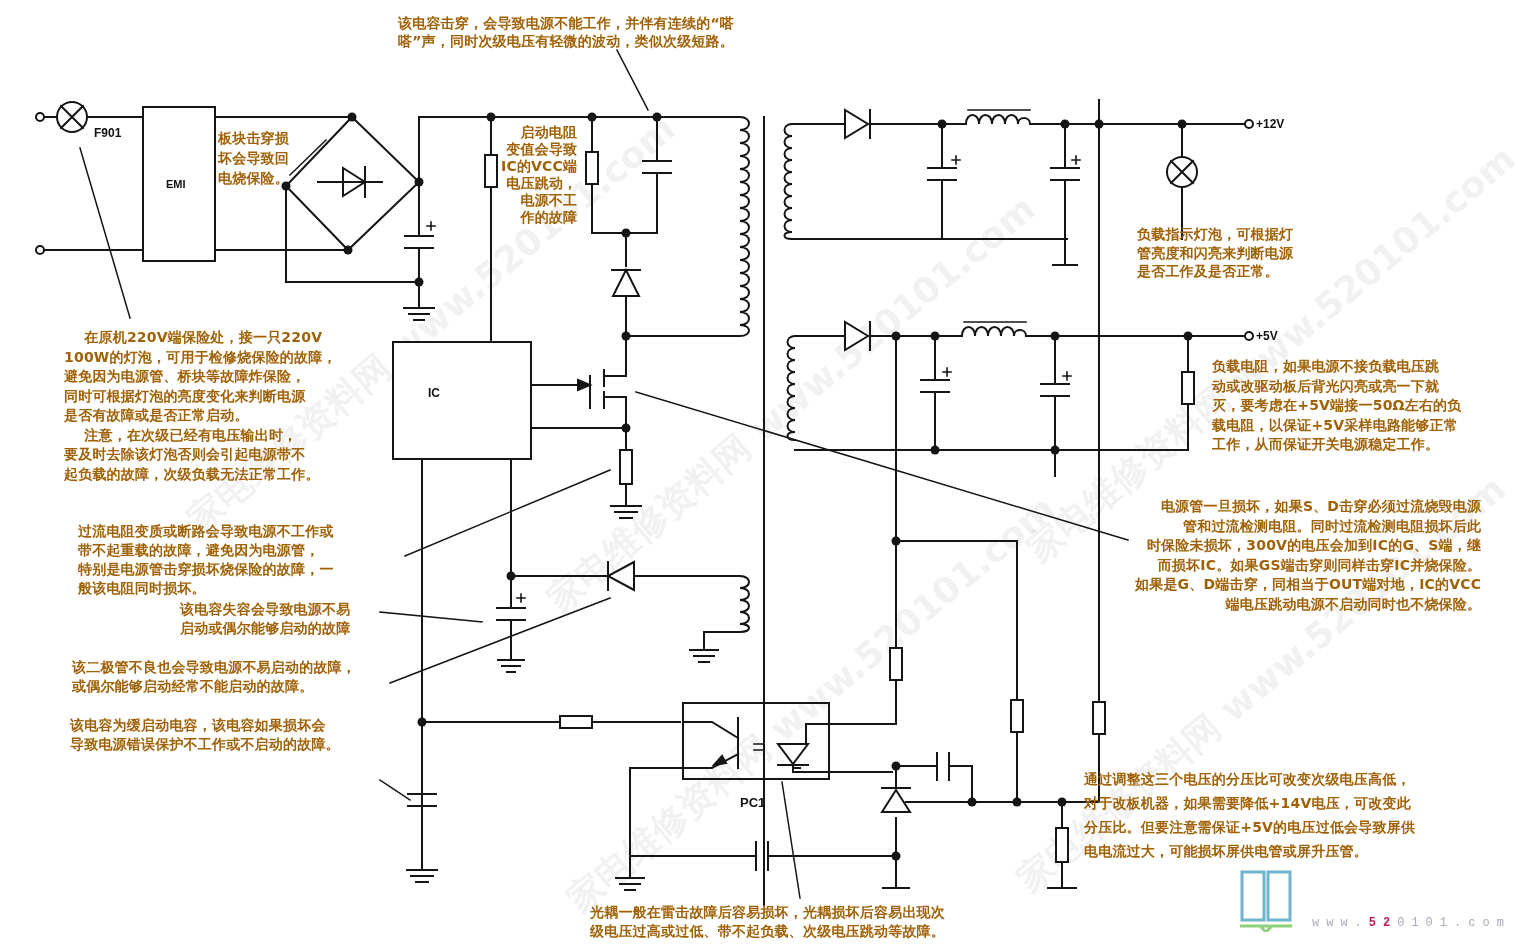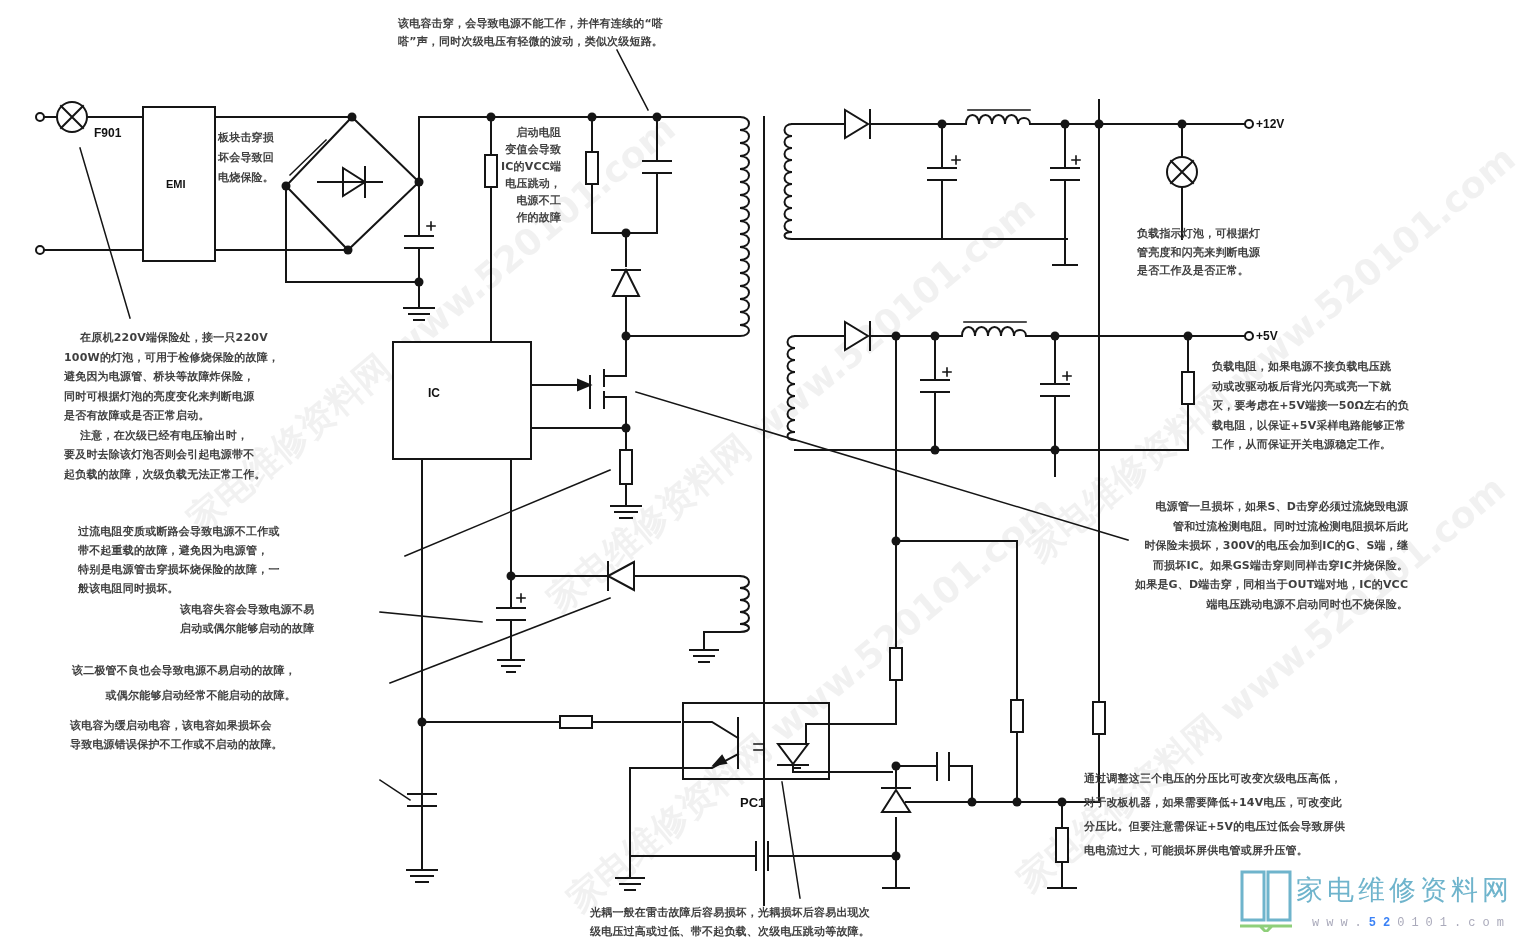--- a/index.html
+++ b/index.html
@@ -1,30 +1,30 @@
 <!DOCTYPE html>
 <html><head>
 <meta charset="utf-8">
 <style>
   html, body { margin:0; padding:0; background:#ffffff; }
   body { width:1520px; height:946px; position:relative; overflow:hidden;
          font-family:"DejaVu Sans", sans-serif; color:#111; }
   #schematic { position:absolute; left:0; top:0; }
-  .note { position:absolute; font-size:11px; line-height:17.5px; font-weight:bold;
-          color:#404040; white-space:pre; letter-spacing:0.2px; }
+  .note { position:absolute; font-size:14px; line-height:17.5px; font-weight:bold;
+          color:#a16207; white-space:pre; letter-spacing:0.2px; }
   .lbl { position:absolute; font-family:"Liberation Sans", sans-serif; font-weight:bold;
          font-size:12px; color:#111; }
   .wm { position:absolute; font-size:36px; color:rgba(120,120,120,0.10); transform:rotate(-40deg);
         white-space:nowrap; font-weight:bold; }
   #logo { position:absolute; left:1238px; top:868px; width:278px; height:70px; }
   #logo .site { position:absolute; left:58px; top:4px; font-size:27px; color:#6fb4cc; letter-spacing:4px;
                 font-family:"DejaVu Serif", serif; }
   #logo .url { position:absolute; left:74px; top:48px; font-size:12px; color:#aab; letter-spacing:7px;
                font-family:"Liberation Mono", monospace; }
-  #logo .url b { color:#3b82f6; font-weight:bold; }
+  #logo .url b { color:#be185d; font-weight:bold; }
 </style>
 </head>
 <body>
 
 <div class="wm" style="left:120px;top:300px;">家电维修资料网 www.520101.com</div>
 <div class="wm" style="left:480px;top:380px;">家电维修资料网 www.520101.com</div>
 <div class="wm" style="left:960px;top:330px;">家电维修资料网 www.520101.com</div>
 <div class="wm" style="left:500px;top:680px;">家电维修资料网 www.520101.com</div>
 <div class="wm" style="left:950px;top:660px;">家电维修资料网 www.520101.com</div>
 
@@ -297,21 +297,21 @@
 是否有故障或是否正常启动。
     注意，在次级已经有电压输出时，
 要及时去除该灯泡否则会引起电源带不
 起负载的故障，次级负载无法正常工作。</div>
 <div class="note" style="left:78px;top:522px;line-height:19px;">过流电阻变质或断路会导致电源不工作或
 带不起重载的故障，避免因为电源管，
 特别是电源管击穿损坏烧保险的故障，一
 般该电阻同时损坏。</div>
 <div class="note" style="left:180px;top:600px;line-height:19px;">该电容失容会导致电源不易
 启动或偶尔能够启动的故障</div>
-<div class="note" style="left:72px;top:658px;line-height:25px;text-align:right;">该二极管不良也会导致电源不易启动的故障，
+<div class="note" style="left:72px;top:658px;line-height:19px;">该二极管不良也会导致电源不易启动的故障，
 或偶尔能够启动经常不能启动的故障。</div>
 <div class="note" style="left:70px;top:716px;line-height:19px;">该电容为缓启动电容，该电容如果损坏会
 导致电源错误保护不工作或不启动的故障。</div>
 <div class="note" style="left:1137px;top:225px;line-height:18.5px;">负载指示灯泡，可根据灯
 管亮度和闪亮来判断电源
 是否工作及是否正常。</div>
 <div class="note" style="left:1212px;top:357px;line-height:19.5px;">负载电阻，如果电源不接负载电压跳
 动或改驱动板后背光闪亮或亮一下就
 灭，要考虑在+5V端接一50Ω左右的负
 载电阻，以保证+5V采样电路能够正常
@@ -327,15 +327,14 @@
 分压比。但要注意需保证+5V的电压过低会导致屏供
 电电流过大，可能损坏屏供电管或屏升压管。</div>
 <div class="note" style="left:590px;top:903px;line-height:19px;">光耦一般在雷击故障后容易损坏，光耦损坏后容易出现次
 级电压过高或过低、带不起负载、次级电压跳动等故障。</div>
 
 <div id="logo">
   <svg width="56" height="64" viewBox="0 0 56 64" style="position:absolute;left:0;top:0;">
     <path d="M4 4 H26 V52 H4 Z M30 4 H52 V52 H30 Z" fill="none" stroke="#6fb4cc" stroke-width="3"></path>
     <path d="M2 58 H54 M22 58 L28 64 L34 58" fill="none" stroke="#8fcf7a" stroke-width="3"></path>
   </svg>
-  <div class="site">家电维修资料网</div>
   <div class="url"><span>www.</span><b>52</b><span>0101.com</span></div>
 </div>
 
 </body></html>

